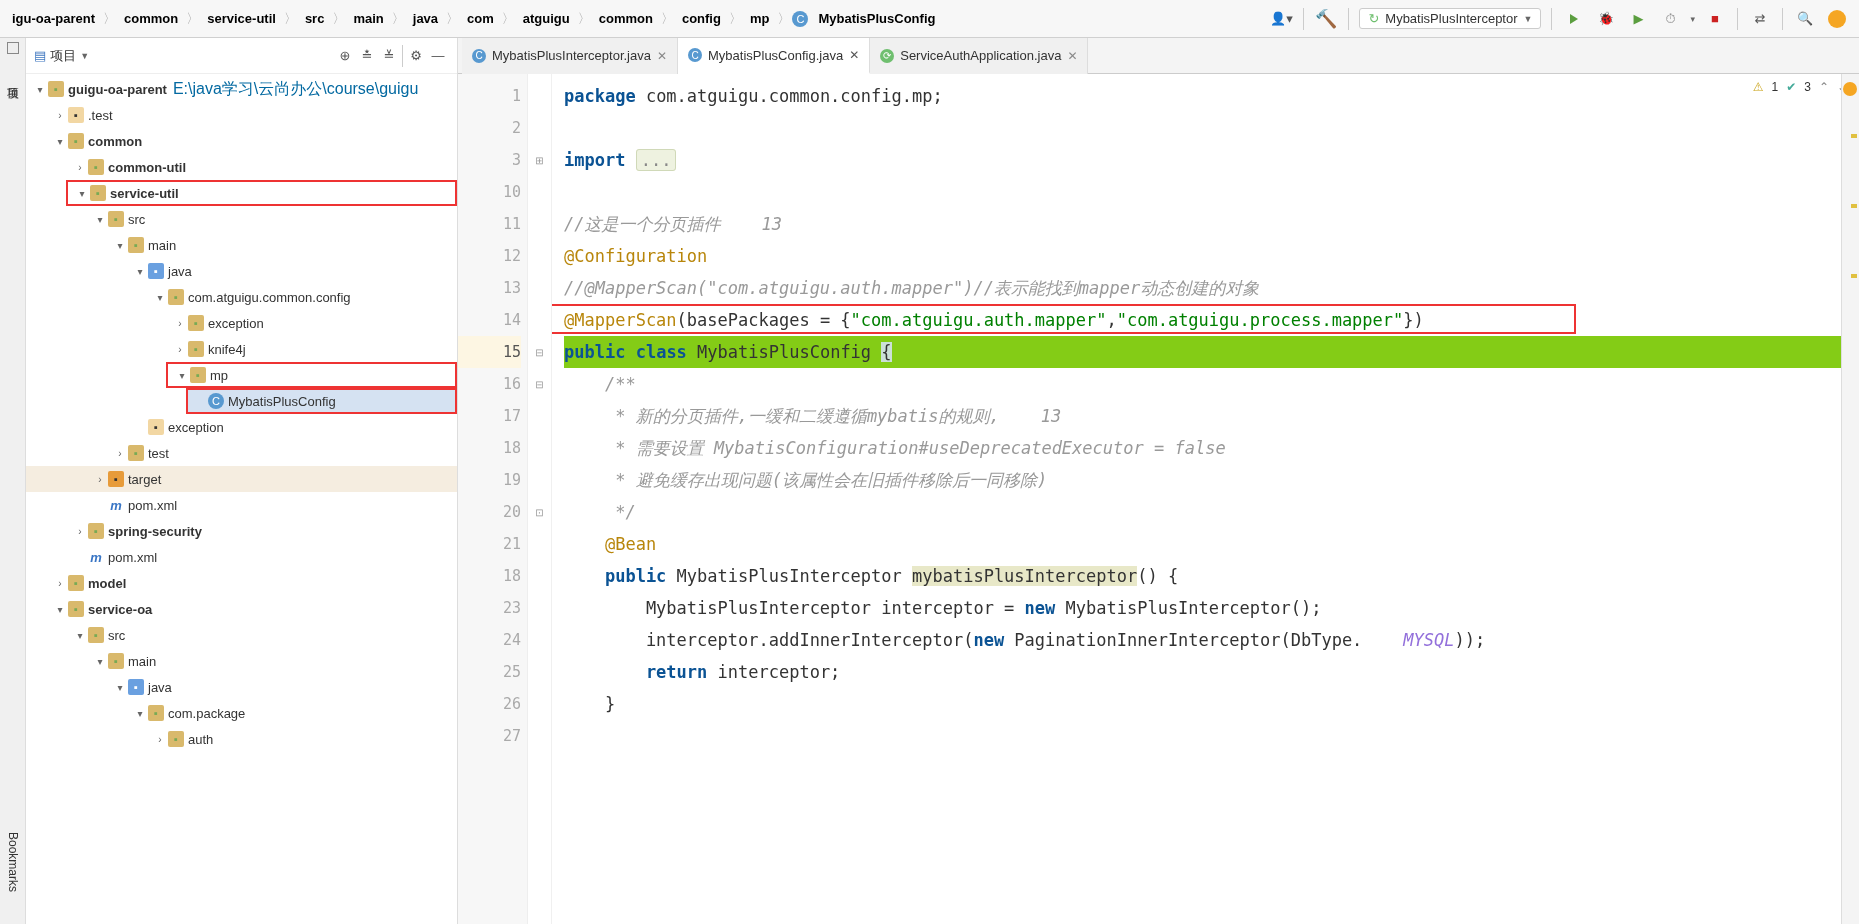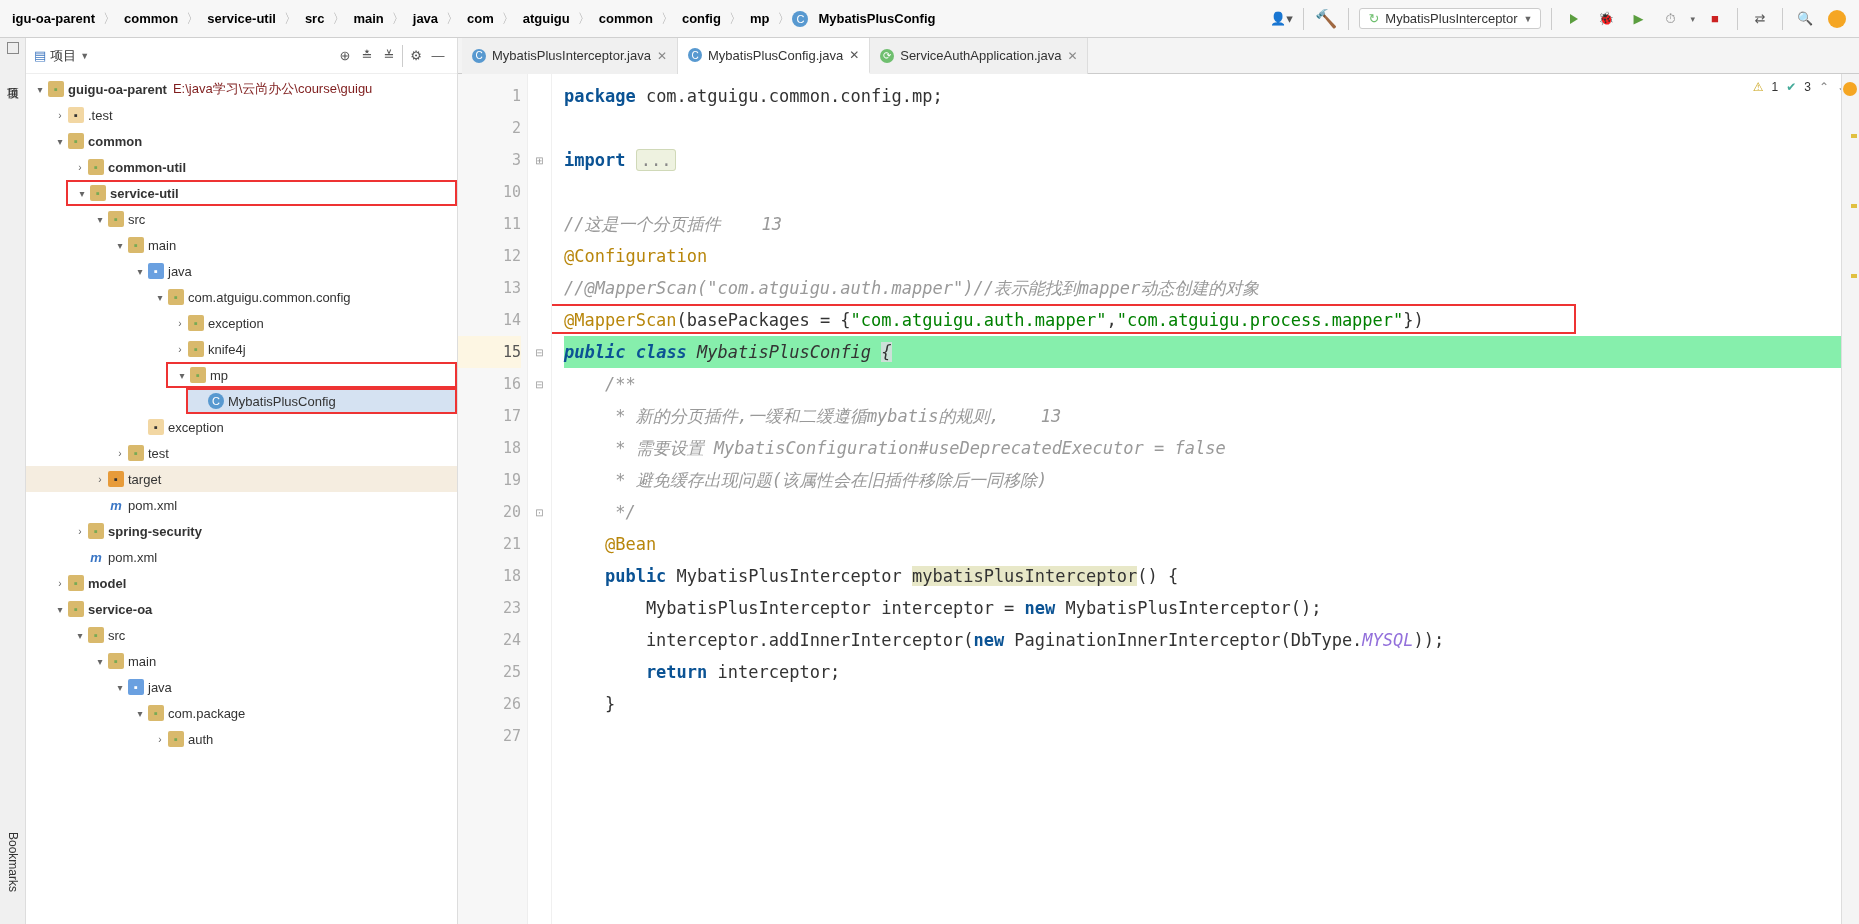--- a/index.html
+++ b/index.html
@@ -38,21 +38,21 @@
 .tree-row.target-bg { background:#f5ede0; }
 .chev { width:16px; display:inline-block; text-align:center; color:#666; font-size:10px; }
 .icn { width:16px; height:16px; margin-right:4px; display:inline-flex; align-items:center; justify-content:center; font-size:11px; border-radius:2px;}
 .icn.folder { background:#d9b96c; color:#7a5; }
 .icn.folder-t { background:#f2d7a3; }
 .icn.folder-b { background:#6aa0e0; color:#fff; }
 .icn.file-c { background:#5899d0; color:#fff; border-radius:50%; }
 .icn.pom { color:#3a76c5; font-weight:bold; font-style:italic; font-size:13px; background:none;}
 .tree-label { font-size:13px; }
 .tree-label.bold { font-weight:bold; }
-.tree-label.gray { color:#7f1d1d; font-size:13px; margin-left:6px;}
+.tree-label.gray { color:#0369a1; font-size:16px; margin-left:6px;}
 .red-outline { border:2px solid #e33; position:relative; }
 .row-box { padding-left:0; }
 
 
 .editor-area { flex:1; display:flex; flex-direction:column; background:#fff; position:relative;}
 .tabs { height:36px; display:flex; align-items:center; border-bottom:1px solid #ccc; background:#f4f4f4; padding-left:4px;}
 .tab { display:flex; align-items:center; padding:0 10px; height:36px; border-right:1px solid #ddd; background:#f0f0f0; gap:6px; cursor:pointer;}
 .tab.active { background:#fff; border-bottom:2px solid #fff; margin-bottom:-1px;}
 .tmark { width:14px; height:14px; border-radius:50%; display:flex; align-items:center; justify-content:center; font-size:10px; color:#fff;}
 .tmark.c { background:#5899d0; }
@@ -62,26 +62,26 @@
 
 .code-wrap { flex:1; display:flex; overflow:hidden; }
 .gutter { width:70px; background:#f7f7f7; border-right:1px solid #eee; font-family:Consolas,monospace; font-size:15px; color:#aaa; text-align:right; padding:6px 6px 0 0; line-height:32px;}
 .gutter .ln { height:32px; position:relative;}
 .gutter .ln.active { color:#555; background:#fdf6e3;}
 .fold-col { width:24px; background:#fff; border-right:1px solid #f0f0f0; padding-top:6px;}
 .fold-col .fc { height:32px; display:flex; align-items:center; justify-content:center; font-size:10px; color:#999;}
 
 .code { flex:1; font-family:Consolas,monospace; font-size:17px; line-height:32px; padding:6px 0 0 12px; white-space:pre; overflow:auto; position:relative;}
 .code .line { height:32px; }
-.code .hl-line { background:#86efac;font-style:italic; }
+.code .hl-line { background:#84cc16; }
 .kw { color:#0b5394; font-weight:bold; }
 .ann { color:#b8860b; }
 .str { color:#008000; }
 .cmt { color:#999; font-style:italic; }
-.ital { color:#9370db; font-style:italic; }
+.ital { color:#9370db; font-style:italic;margin-left:41px; }
 .fld { background:#eef2e0; border:1px solid #d0d9b8; border-radius:3px; padding:0 4px; font-style:normal; color:#888;}
 .caret-bg { background:#cce0d8; }
 .wbg { background:#e8e8c8; }
 
 .red-line-box { position:absolute; border:2px solid #e33; pointer-events:none; }
 
 .status-icons { position:absolute; right:12px; top:42px; display:flex; gap:8px; align-items:center; font-size:12px;}
 .si-warn { color:#c9a214; }
 .si-ok { color:#4a9; }
 

